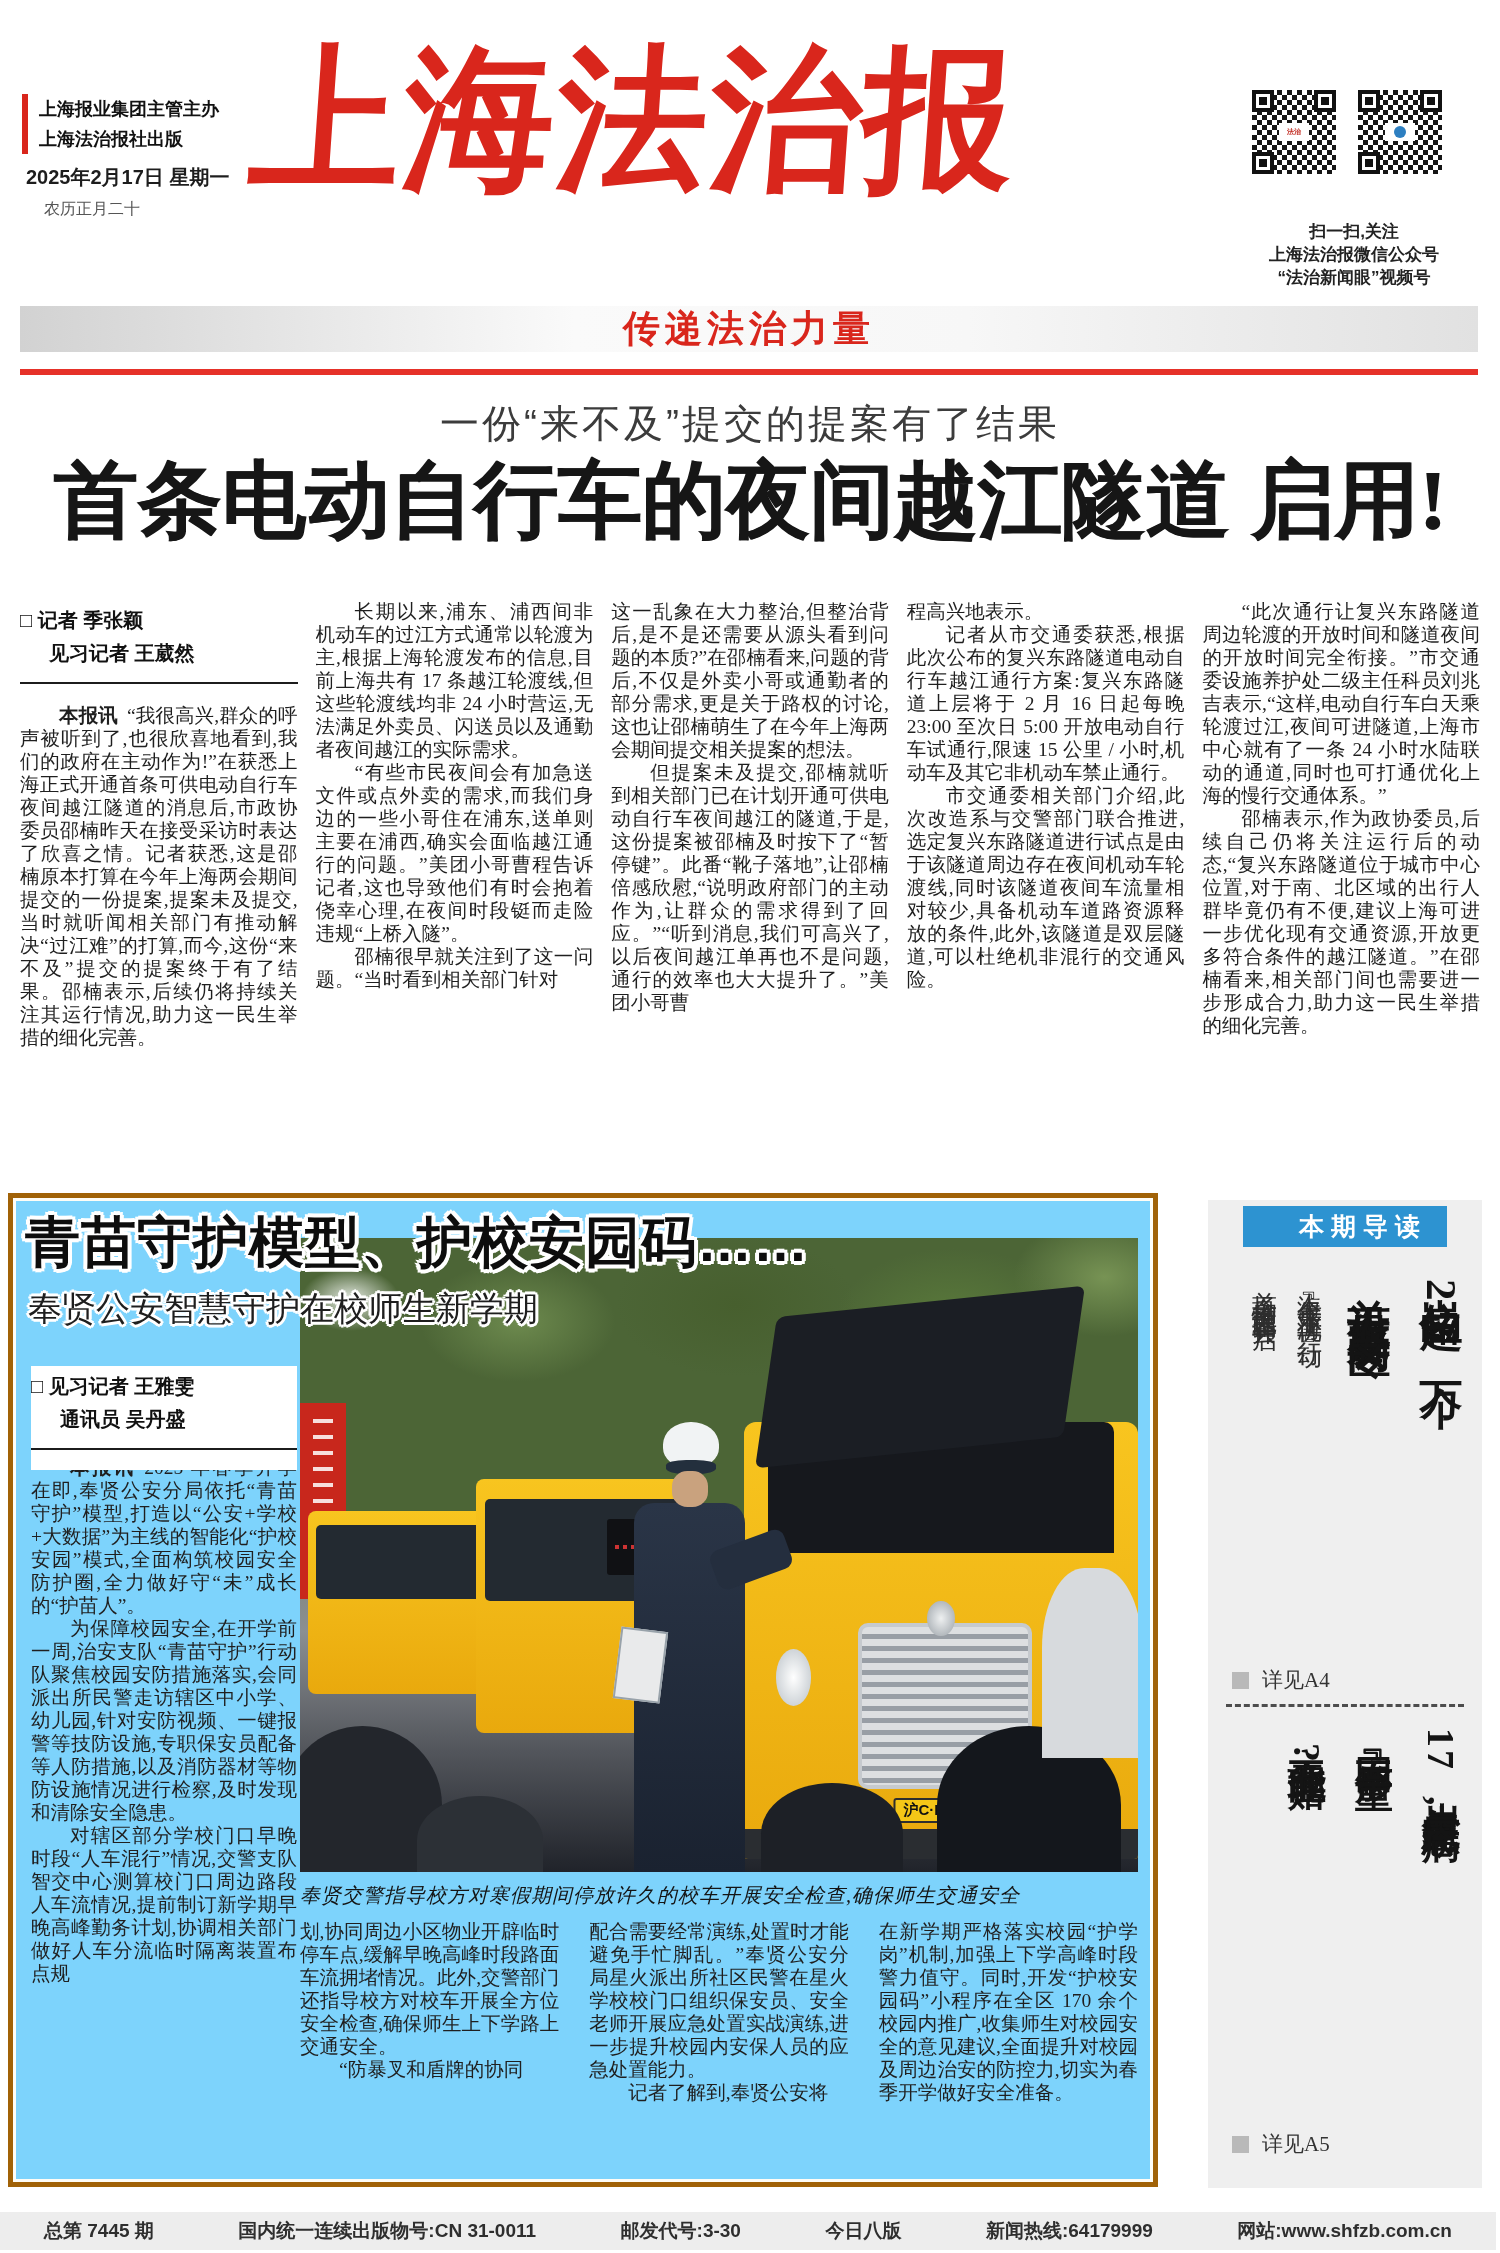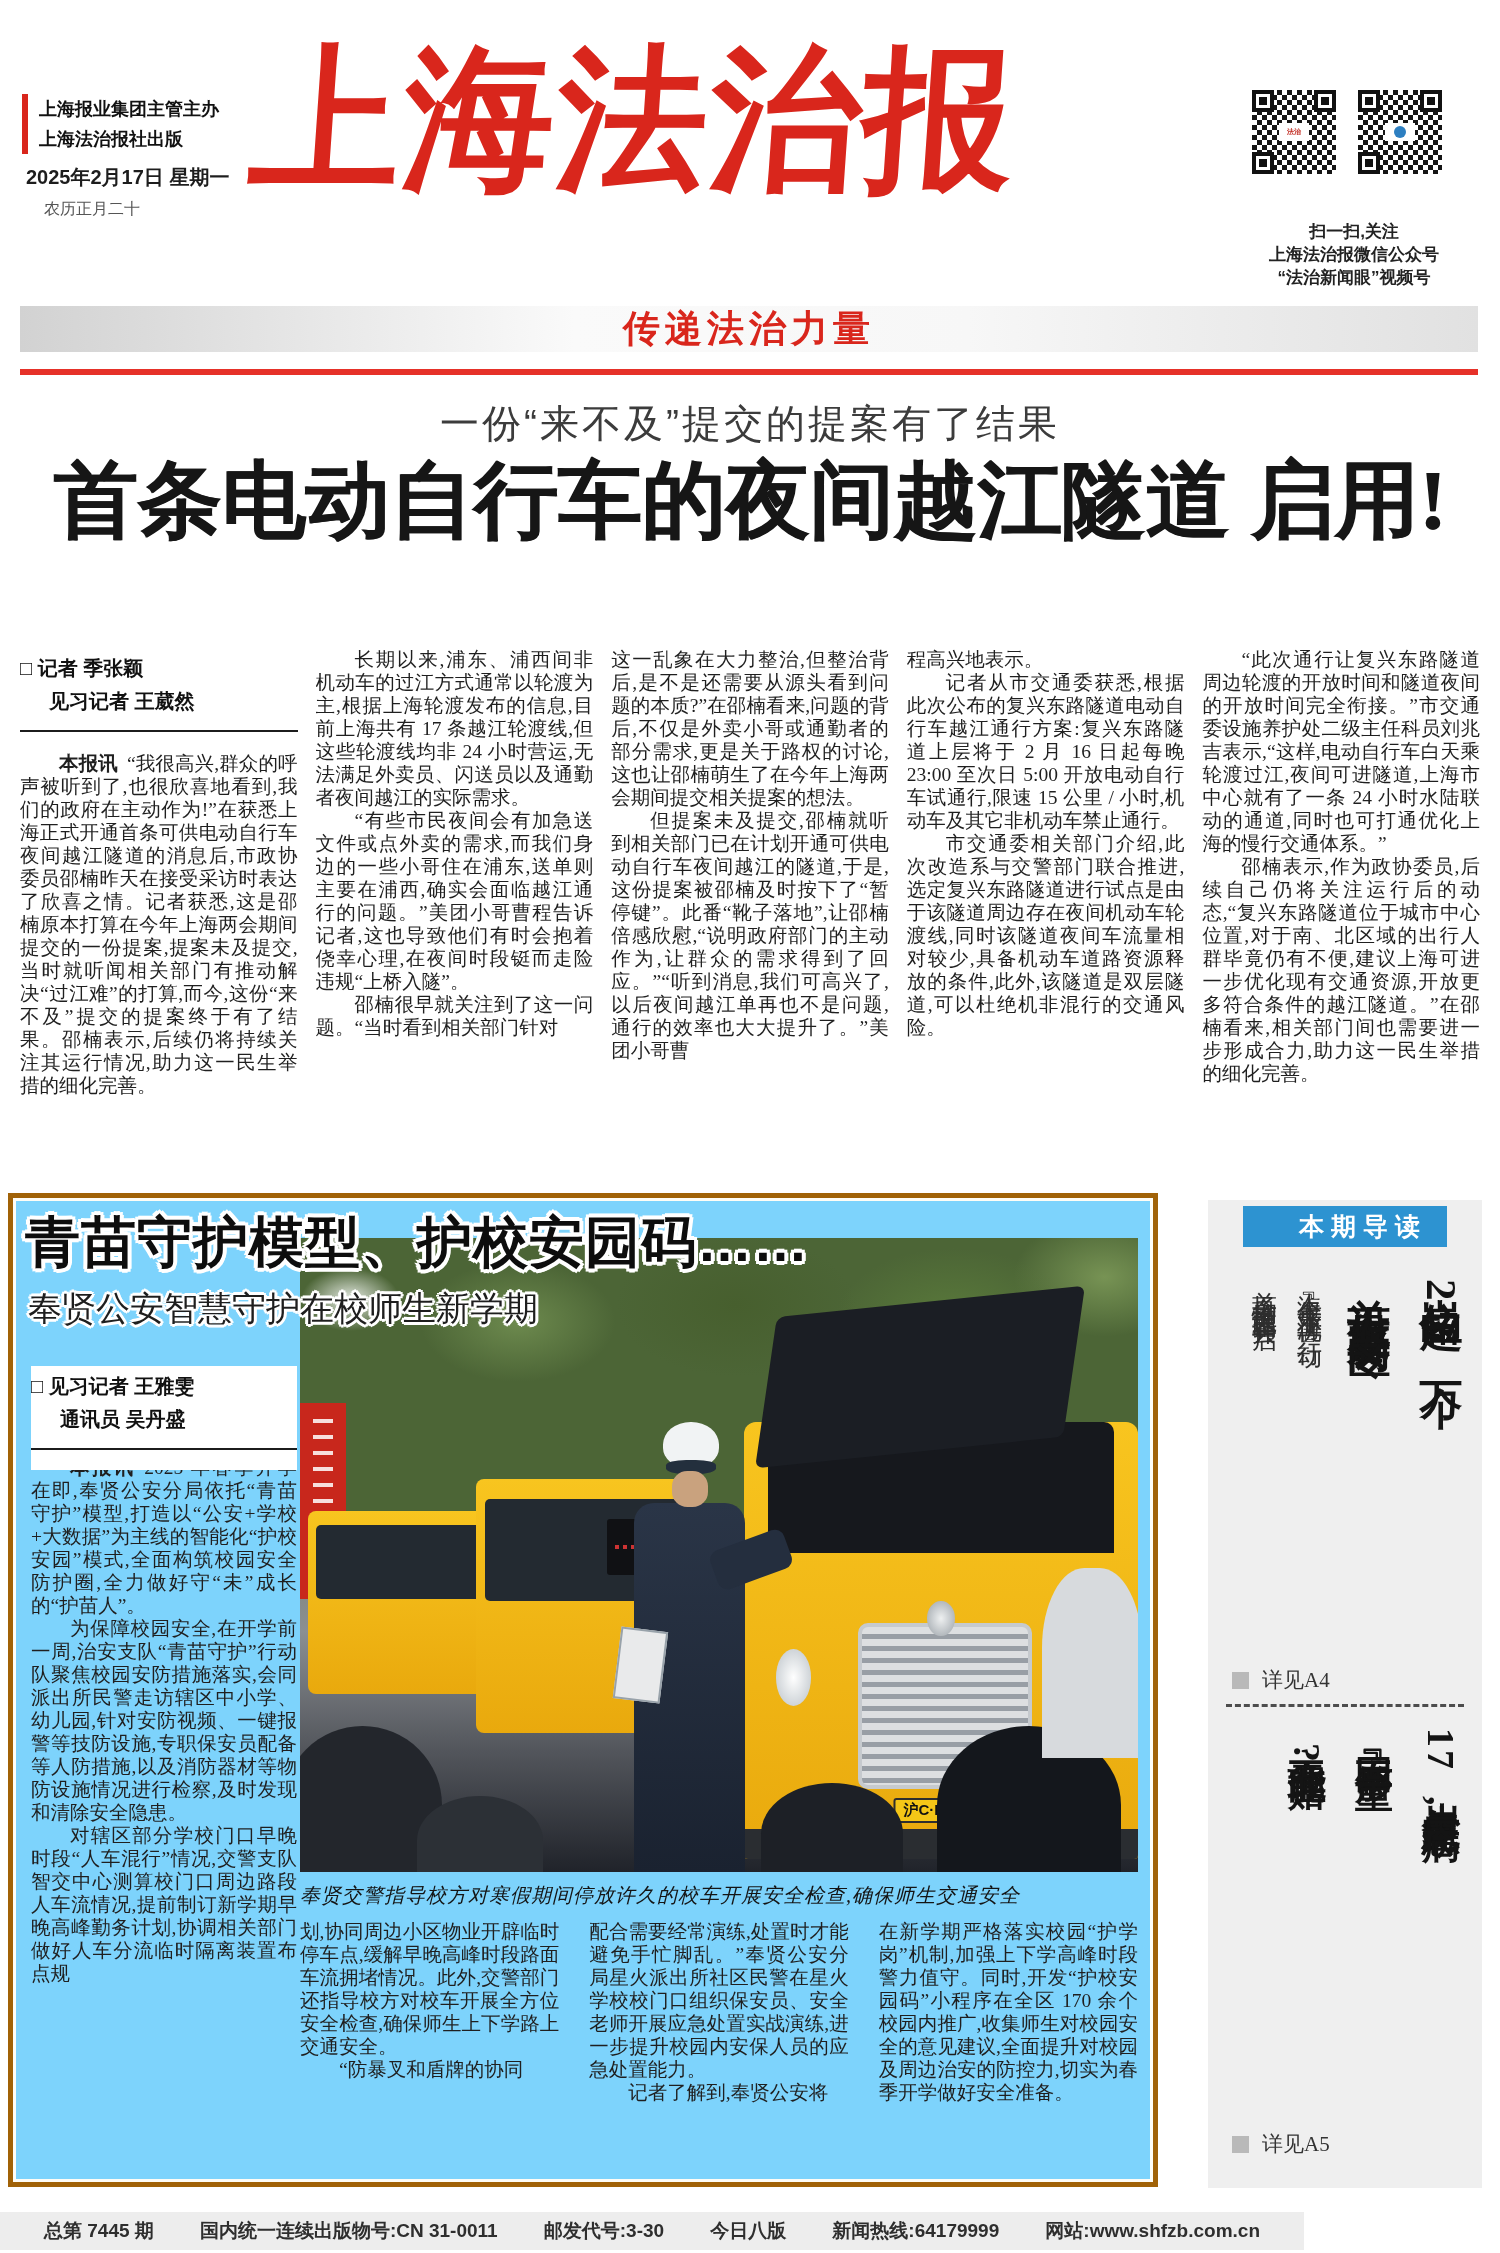--- a/index.html
+++ b/index.html
@@ -48,21 +48,21 @@
 
   
   .kicker{position:absolute;left:0;top:397px;width:100%;text-align:center;font-size:39px;
           color:#3c3c3c;font-family:"Liberation Sans",sans-serif;letter-spacing:3px;}
   .headline{position:absolute;left:0;top:444px;width:100%;text-align:center;font-size:84px;
             font-weight:900;color:#161616;font-family:"Liberation Serif",serif;
             text-shadow:1px 0 0 #161616;white-space:nowrap;}
 
   
   .a1{position:absolute;left:20px;top:600px;width:1460px;height:502px;display:flex;
-      gap:18px;overflow:hidden;margin-top:48px;}
+      gap:18px;overflow:hidden;}
   .a1 .col{flex:1;overflow:hidden;}
   p.body{margin:0;font-size:19.5px;line-height:23px;text-align:justify;color:#1f1f1f;
          text-indent:2em;}
   p.body.cont{text-indent:0;}
   .lead-in{font-weight:bold;font-family:"Liberation Sans",sans-serif;margin-right:9px;}
   .byline{font-family:"Liberation Sans",sans-serif;font-weight:bold;font-size:20px;
           line-height:33px;color:#111;padding-top:4px;}
   .byline .l2{padding-left:29px;}
   .byline-rule{border-bottom:2.5px solid #1c1c1c;margin:12px 0 20px;}
 
@@ -150,21 +150,21 @@
           font-family:"Liberation Serif",serif;margin-left:16px;}
   .sb-small{font-size:25px;color:#2e2e2e;letter-spacing:3px;margin-left:12px;margin-top:8px;
           font-family:"Liberation Serif",serif;}
   .sb-ref{position:absolute;left:24px;display:flex;align-items:center;gap:13px;
           font-family:"Liberation Serif",serif;font-size:21px;color:#333;}
   .sb-ref .sq{width:17px;height:17px;background:#b9b9b9;}
   .sb-ref1{top:466px;}  .sb-ref2{top:930px;}
   .sb-dash{position:absolute;left:18px;top:504px;width:238px;border-top:3px dashed #4d4d4d;}
 
   
-  .footer{position:absolute;left:0;top:2212px;width:1304px;height:38px;background:#ededed;
+  .footer{position:absolute;left:0;top:2212px;width:1496px;height:38px;background:#ededed;
       display:flex;align-items:center;justify-content:space-between;padding:0 44px;
       box-sizing:border-box;font-family:"Liberation Sans",sans-serif;font-size:19px;
       font-weight:bold;color:#2e2e2e;}
 </style>
 </head>
 <body>
 
 <div class="page">
 
 

